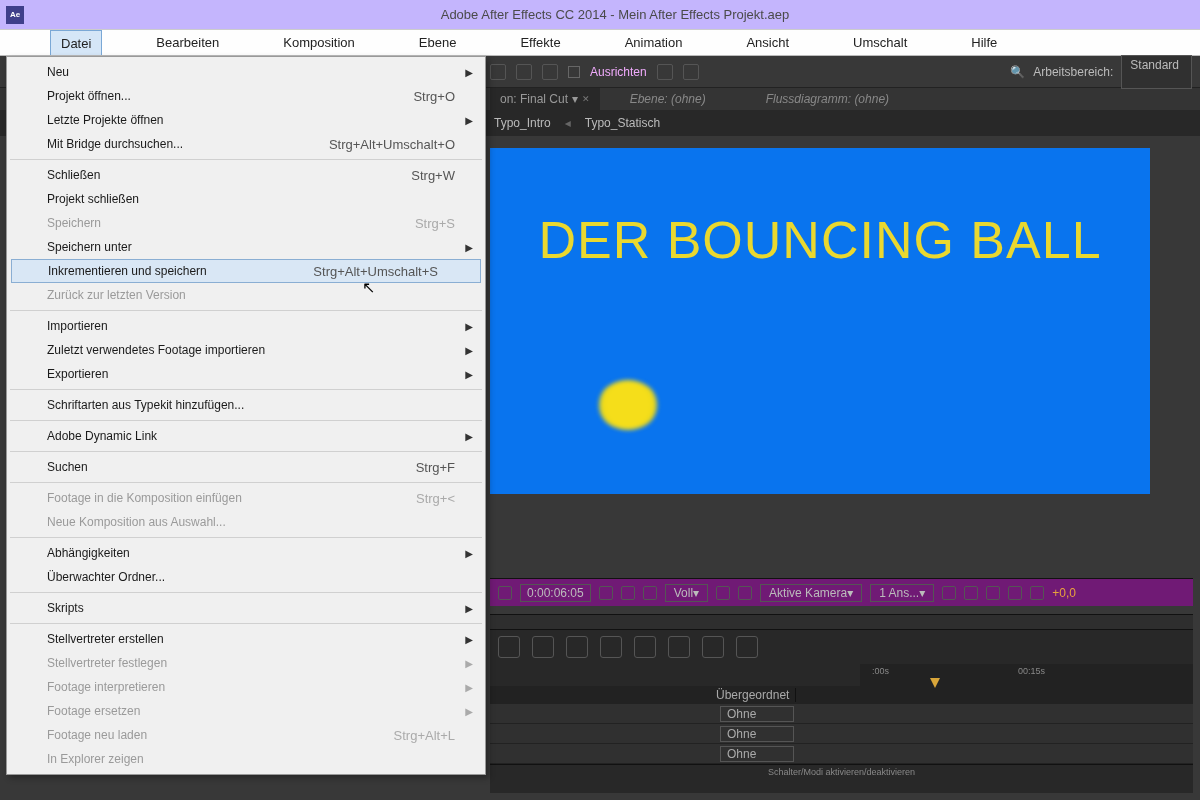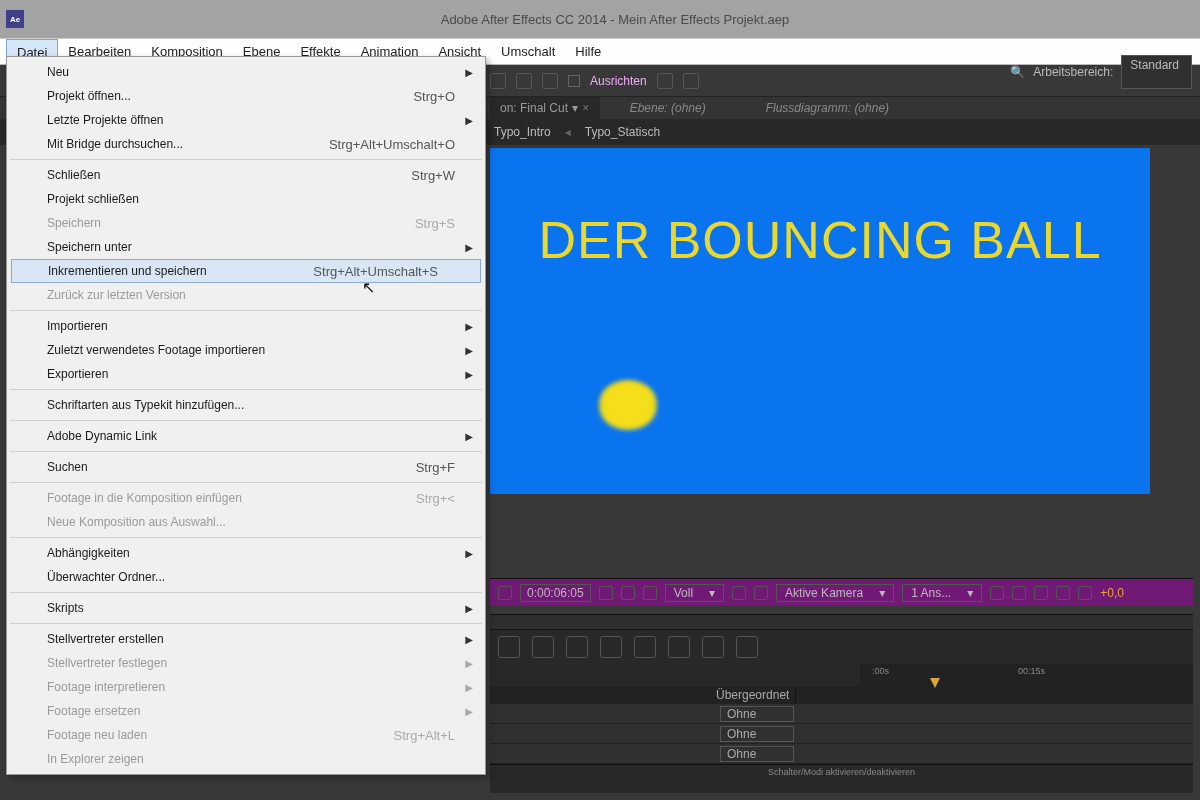--- a/index.html
+++ b/index.html
@@ -1,21 +1,21 @@
 <!DOCTYPE html>
 <html><head>
 <meta charset="utf-8">
 <style>
 * { margin:0; padding:0; box-sizing:border-box; font-family:"Segoe UI",Tahoma,sans-serif; font-size:12px; -webkit-user-select:none; user-select:none; }
 body { width:1200px; height:800px; background:#383838; overflow:hidden; position:relative; }
-.titlebar { height:39px; background:#a3a3a3; color:#333; display:flex; align-items:center; border-bottom:1px solid #ccc; }
+.titlebar { height:30px; background:#c4b5fd; color:#333; display:flex; align-items:center; border-bottom:1px solid #ccc; }
 .titlebar .logo { width:18px; height:18px; background:#3f3f8a; margin:0 6px; display:flex; align-items:center; justify-content:center; color:#fff; font-size:8px; font-weight:bold; }
 .titlebar .title { flex:1; text-align:center; font-size:13px; color:#4a4a4a; }
 .menubar { height:26px; background:#fefefe; display:flex; align-items:stretch; border-bottom:1px solid #bbb; padding-left:6px; }
-.menubar .mi { padding:0 10px; display:flex; align-items:center; font-size:13px; color:#222; cursor:pointer; }
+.menubar .mi { padding:0 10px; display:flex; align-items:center; font-size:13px; color:#222; cursor:pointer;margin-left:44px; }
 .menubar .mi.open { background:#d5e6f7; border:1px solid #7aa8d6; border-bottom:none; }
 .dropdown { position:absolute; top:56px; left:6px; width:480px; background:#f0f0f0; border:1px solid #999; box-shadow:3px 3px 6px rgba(0,0,0,.3); z-index:500; padding:3px 2px; }
 .dropdown .row { height:24px; display:flex; align-items:center; padding:0 28px 0 38px; font-size:13px; color:#1a1a1a; position:relative; cursor:pointer; }
 .dropdown .row.disabled { color:#9a9a9a; cursor:default; }
 .dropdown .row.hl { background:#d9e7f5; border:1px solid #8aaed3; margin:0 2px; padding-left:36px; padding-right:42px; }
 .dropdown .row .lbl { flex:1; }
 .dropdown .row .sc { color:#555; font-size:13px; }
 .dropdown .row.disabled .sc { color:#aaa; }
 .dropdown .row .arr { position:absolute; right:10px; font-size:10px; color:#333; }
 .dropdown .row.disabled .arr { color:#aaa; }
@@ -27,21 +27,21 @@
 .panelrow .tab { padding:0 10px; height:100%; display:flex; align-items:center; background:#282828; gap:4px;}
 .panelrow .close{font-size:9px;color:#777;}
 .panelrow .ghost { padding:0 30px; color:#888; font-style:italic; }
 .crumbs { height:26px; background:#282828; display:flex; align-items:center; padding-left:494px; color:#bbb; gap:14px; font-size:11px;}
 .crumbs .sep2{color:#666;}
 .viewer { position:absolute; left:490px; top:148px; width:660px; height:346px; background:#0974ee; }
 .viewer .headline { position:absolute; top:62px; left:50%; transform:translateX(-50%); font-size:52px; letter-spacing:1px; color:#ead82f; font-family:"Arial Narrow",sans-serif; font-weight:300; white-space:nowrap; font-stretch:condensed;}
 .viewer .ball { position:absolute; left:108px; top:232px; width:60px; height:50px; background:radial-gradient(circle,#f5de1a 55%,#e9d81b 70%,transparent 78%); filter:blur(2px); border-radius:50%; }
 .viewfoot { position:absolute; left:490px; top:578px; right:7px; height:28px; background:#701a75; display:flex; align-items:center; gap:8px; padding:0 8px; color:#bbb; font-size:11px; border-top:1px solid #111; }
 .viewfoot .time { border:1px solid #555; padding:1px 6px; }
-.viewfoot .sel { border:1px solid #555; padding:1px 8px; display:flex; align-items:center; gap:16px;}
+.viewfoot .sel { border:1px solid #555; padding:1px 8px; display:flex; align-items:center; gap:0;}
 .viewfoot .ic{width:14px;height:14px;border:1px solid #555;border-radius:2px;}
 .viewfoot .orange{color:#e8a43c;}
 .panel-right { position:absolute; right:8px; top:56px; height:32px; display:flex; align-items:center; gap:8px; color:#bbb; font-size:12px; }
 .panel-right .sel{border:1px solid #555;background:#303030;padding:2px 12px 16px 8px;}
 .divbar{position:absolute;left:490px;right:7px;top:614px;height:16px;background:#2e2e2e;border-top:1px solid #111;border-bottom:1px solid #111;}
 .timeline { position:absolute; left:490px; top:630px; right:7px; bottom:7px; background:#282828; color:#aaa; }
 .timeline .tools{height:34px;display:flex;align-items:center;gap:12px;padding:0 8px;}
 .timeline .tool{width:22px;height:22px;border:1px solid #555;border-radius:3px;}
 .timeline .ruler{height:22px;background:#222;position:relative;margin-left:370px;}
 .timeline .ruler .tick{position:absolute;top:2px;font-size:9px;color:#888;}

